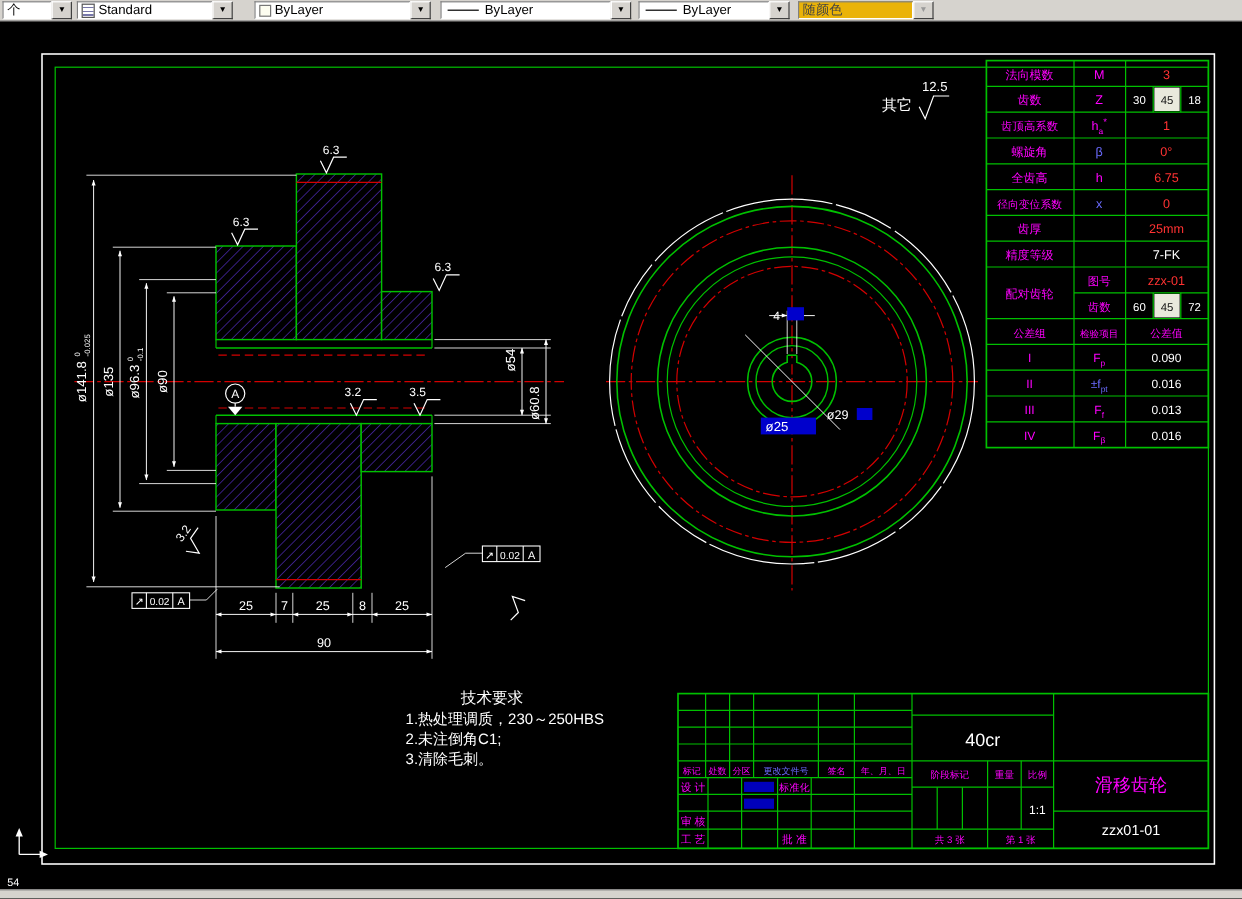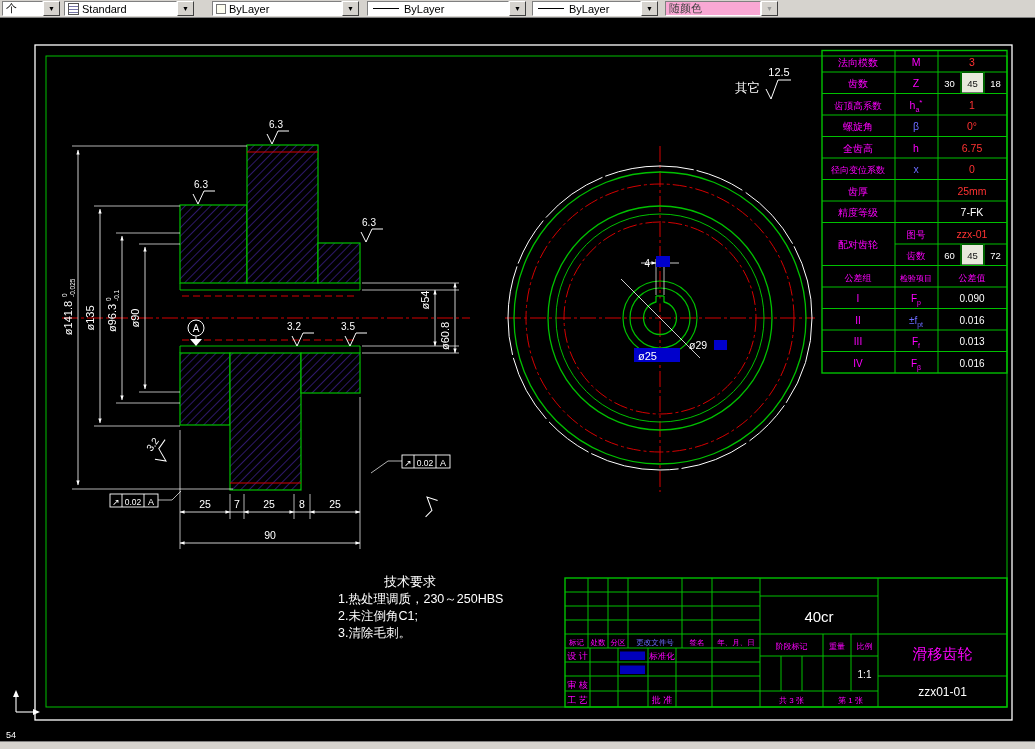--- a/index.html
+++ b/index.html
@@ -55,21 +55,21 @@
       <div class="combo-arrow">▼</div>
     </div>
     <div class="combo" style="width:126px;margin-right:7px">
       <div class="combo-field">
           <span class="ic-line"></span>
           <span>ByLayer</span>
         </div>
       <div class="combo-arrow">▼</div>
     </div>
     <div class="combo" style="width:113px">
-      <div class="combo-field" style="background:#f9a8d4;color:#444">
+      <div class="combo-field" style="background:#eab308;color:#444">
           <span>随颜色</span>
         </div>
       <div class="combo-arrow" style="color:#999">▼</div>
     </div>
   </div>
 
   <div class="canvas">
   <svg width="1035" height="723" viewBox="0 18 1035 723">
     <defs>
       <pattern id="hp" width="6" height="6" patternUnits="userSpaceOnUse" patternTransform="rotate(45)">

